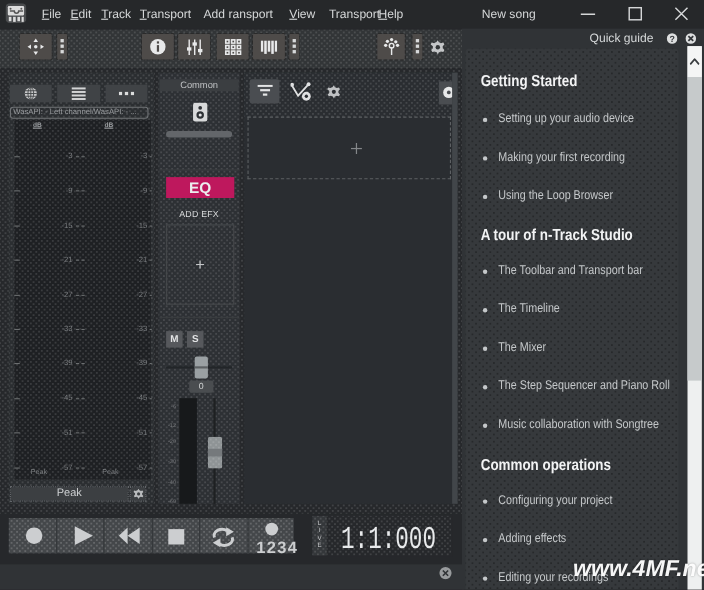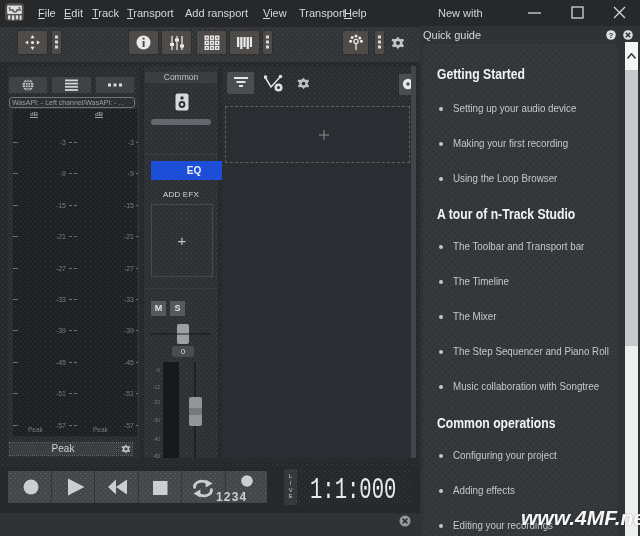--- a/index.html
+++ b/index.html
@@ -41,21 +41,21 @@
 </svg>
 <div class="abs" style="left:0;top:7px;width:640px;height:15px;color:#d5d7d8;font-size:11px;">
   <span class="abs" style="left:38px;"><u>F</u>ile</span>
   <span class="abs" style="left:64px;"><u>E</u>dit</span>
   <span class="abs" style="left:92px;"><u>T</u>rack</span>
   <span class="abs" style="left:127px;"><u>T</u>ransport</span>
   <span class="abs" style="left:185px;">Add ransport</span>
   <span class="abs" style="left:263px;"><u>V</u>iew</span>
   <span class="abs" style="left:299px;">Transport</span>
   <span class="abs" style="left:344px;"><u>H</u>elp</span>
-  <span class="abs" style="left:438px;">New with</span>
+  <span class="abs" style="left:438px;">New song</span>
 </div>
 <svg class="abs" style="left:527px;top:5px;" width="105" height="16" viewBox="0 0 105 16">
   <line x1="1" y1="8" x2="14" y2="8" stroke="#d5d7d8" stroke-width="1.3"></line>
   <rect x="45" y="2" width="11" height="11" fill="none" stroke="#d5d7d8" stroke-width="1.3"></rect>
   <path d="M87 2 L98 13 M98 2 L87 13" stroke="#d5d7d8" stroke-width="1.3"></path>
 </svg>
 
 <div class="abs dots" style="left:0;top:27px;width:422px;height:35px;background-color:#323537;"></div>
 <div class="tbtn" style="left:18px;width:29px;">
   <svg width="17" height="17" viewBox="0 0 17 17">
@@ -285,21 +285,21 @@
 <div class="abs dots" style="left:144px;top:66px;width:74px;height:392px;background-color:#2d3034;"></div>
 <div class="abs" style="left:145px;top:72px;width:72px;height:11px;background:#3b3e41;color:#bfc1c3;font-size:8.5px;text-align:center;line-height:11px;">Common</div>
 <svg class="abs" style="left:175px;top:93px;" width="14" height="18" viewBox="0 0 14 18">
   <rect x="0.5" y="0.5" width="13" height="17" rx="2" fill="#d8d9da"></rect>
   <circle cx="7" cy="5" r="1.7" fill="#2d3034"></circle>
   <circle cx="7" cy="11.5" r="3.4" fill="#2d3034"></circle>
   <circle cx="7" cy="11.5" r="1.4" fill="#e4e5e6"></circle>
 </svg>
 <div class="abs" style="left:151px;top:119px;width:60px;height:6px;background:#63666a;border-radius:3px;"></div>
 <div class="abs" style="left:145px;top:154px;width:72px;height:1px;background:#3a3d40;"></div>
-<div class="abs" style="left:151px;top:161px;width:62px;height:19px;background:#1d4ed8;color:#eceeef;font-weight:bold;font-size:10px;text-align:center;line-height:19px;padding-left:12px;">EQ</div>
+<div class="abs" style="left:151px;top:161px;width:62px;height:19px;background:#be185d;color:#eceeef;font-weight:bold;font-size:14px;text-align:center;line-height:19px;">EQ</div>
 <div class="abs" style="left:145px;top:190px;width:72px;color:#d8dadb;font-size:8px;text-align:center;letter-spacing:0.2px;">ADD EFX</div>
 <div class="abs" style="left:151px;top:204px;width:60px;height:71px;border:1px solid #46494c;color:#c3c5c7;font-size:15px;display:flex;align-items:center;justify-content:center;">+</div>
 <div class="abs" style="left:145px;top:288px;width:72px;height:1px;background:#3a3d40;"></div>
 <div class="abs" style="left:151px;top:301px;width:15px;height:15px;background:#56585c;color:#e2e3e4;font-weight:bold;font-size:9px;text-align:center;line-height:15px;">M</div>
 <div class="abs" style="left:170px;top:301px;width:15px;height:15px;background:#56585c;color:#e2e3e4;font-weight:bold;font-size:9px;text-align:center;line-height:15px;">S</div>
 <div class="abs" style="left:151px;top:333px;width:60px;height:2px;background:#222528;"></div>
 <div class="abs" style="left:176.5px;top:324px;width:12px;height:20px;background:#9aa0a3;border-radius:2px;"></div>
 <div class="abs" style="left:176.5px;top:333px;width:12px;height:2px;background:#5c6063;"></div>
 <div class="abs" style="left:172px;top:346px;width:22px;height:11px;background:#4a4d50;border-radius:2px;color:#d8dadb;font-size:8px;text-align:center;line-height:11px;">0</div>
 
@@ -373,37 +373,37 @@
 <svg class="abs" style="left:193px;top:478.5px;" width="20" height="19" viewBox="0 0 20 19">
   <g stroke="#ccced0" stroke-width="2.7" fill="none">
     <path d="M2 9.5 A 7.3 5.6 0 0 1 13.5 3.4"></path>
     <path d="M18 9.5 A 7.3 5.6 0 0 1 6.5 15.6"></path>
   </g>
   <g fill="#ccced0">
     <path d="M12.6 0.4 L19.6 4.5 L12.6 8.6 Z"></path>
     <path d="M7.4 10.4 L0.4 14.5 L7.4 18.6 Z"></path>
   </g>
 </svg>
-<div class="abs" style="left:216px;top:490px;color:#ccced0;font-size:12px;font-weight:bold;letter-spacing:1.2px;">1234</div>
+<div class="abs" style="left:233px;top:490px;color:#ccced0;font-size:15px;font-weight:bold;letter-spacing:1.2px;">1234</div>
 
 <div class="abs" style="left:283px;top:468px;width:128px;height:38px;background:#26282b;"></div>
 <div class="abs dots" style="left:284px;top:469px;width:13px;height:36px;background-color:#34373a;color:#c9cbcd;font-size:5.5px;line-height:6.8px;text-align:center;padding-top:4px;box-sizing:border-box;">L<br>I<br>V<br>E</div>
 <div class="abs dots" style="left:297px;top:469px;width:113px;height:36px;"></div>
 <svg class="abs" style="left:310px;top:472px;" width="100" height="32" viewBox="0 0 141 32" preserveAspectRatio="none">
       <text x="0" y="26" font-family="Liberation Mono" font-size="29" fill="#e8eaec">1:1:000</text>
     </svg>
 
 <div class="abs" style="left:0;top:513px;width:422px;height:23px;background:#303336;"></div>
 <svg class="abs" style="left:399px;top:515px;" width="12" height="12" viewBox="0 0 12 12">
   <circle cx="6" cy="6" r="5.5" fill="#989b9d"></circle>
   <path d="M3.6 3.6 L8.4 8.4 M8.4 3.6 L3.6 8.4" stroke="#303336" stroke-width="1.5"></path>
 </svg>
 
 <div class="abs dotsD" style="left:420px;top:26px;width:220px;height:510px;background:#303336;"></div>
-<div class="abs" style="left:423px;top:27px;width:171px;height:16px;color:#d6d9da;font-size:11px;text-align:left;line-height:16px;">Quick guide</div>
+<div class="abs" style="left:423px;top:27px;width:171px;height:16px;color:#d6d9da;font-size:11px;text-align:right;line-height:16px;">Quick guide</div>
 <svg class="abs" style="left:606px;top:30px;" width="10" height="10" viewBox="0 0 10 10">
   <circle cx="5" cy="5" r="4.8" fill="#dddfe0"></circle>
   <text x="5" y="7.8" font-size="8" font-weight="bold" text-anchor="middle" fill="#34373a" font-family="Liberation Sans">?</text>
 </svg>
 <svg class="abs" style="left:623px;top:30px;" width="10" height="10" viewBox="0 0 10 10">
   <circle cx="5" cy="5" r="4.8" fill="#dddfe0"></circle>
   <path d="M2.8 2.8 L7.2 7.2 M7.2 2.8 L2.8 7.2" stroke="#34373a" stroke-width="1.6"></path>
 </svg>
 <div class="abs dotsD" style="left:423px;top:44px;width:194px;height:492px;background-color:#36393c;border-radius:4px 4px 0 0;"></div>
 

